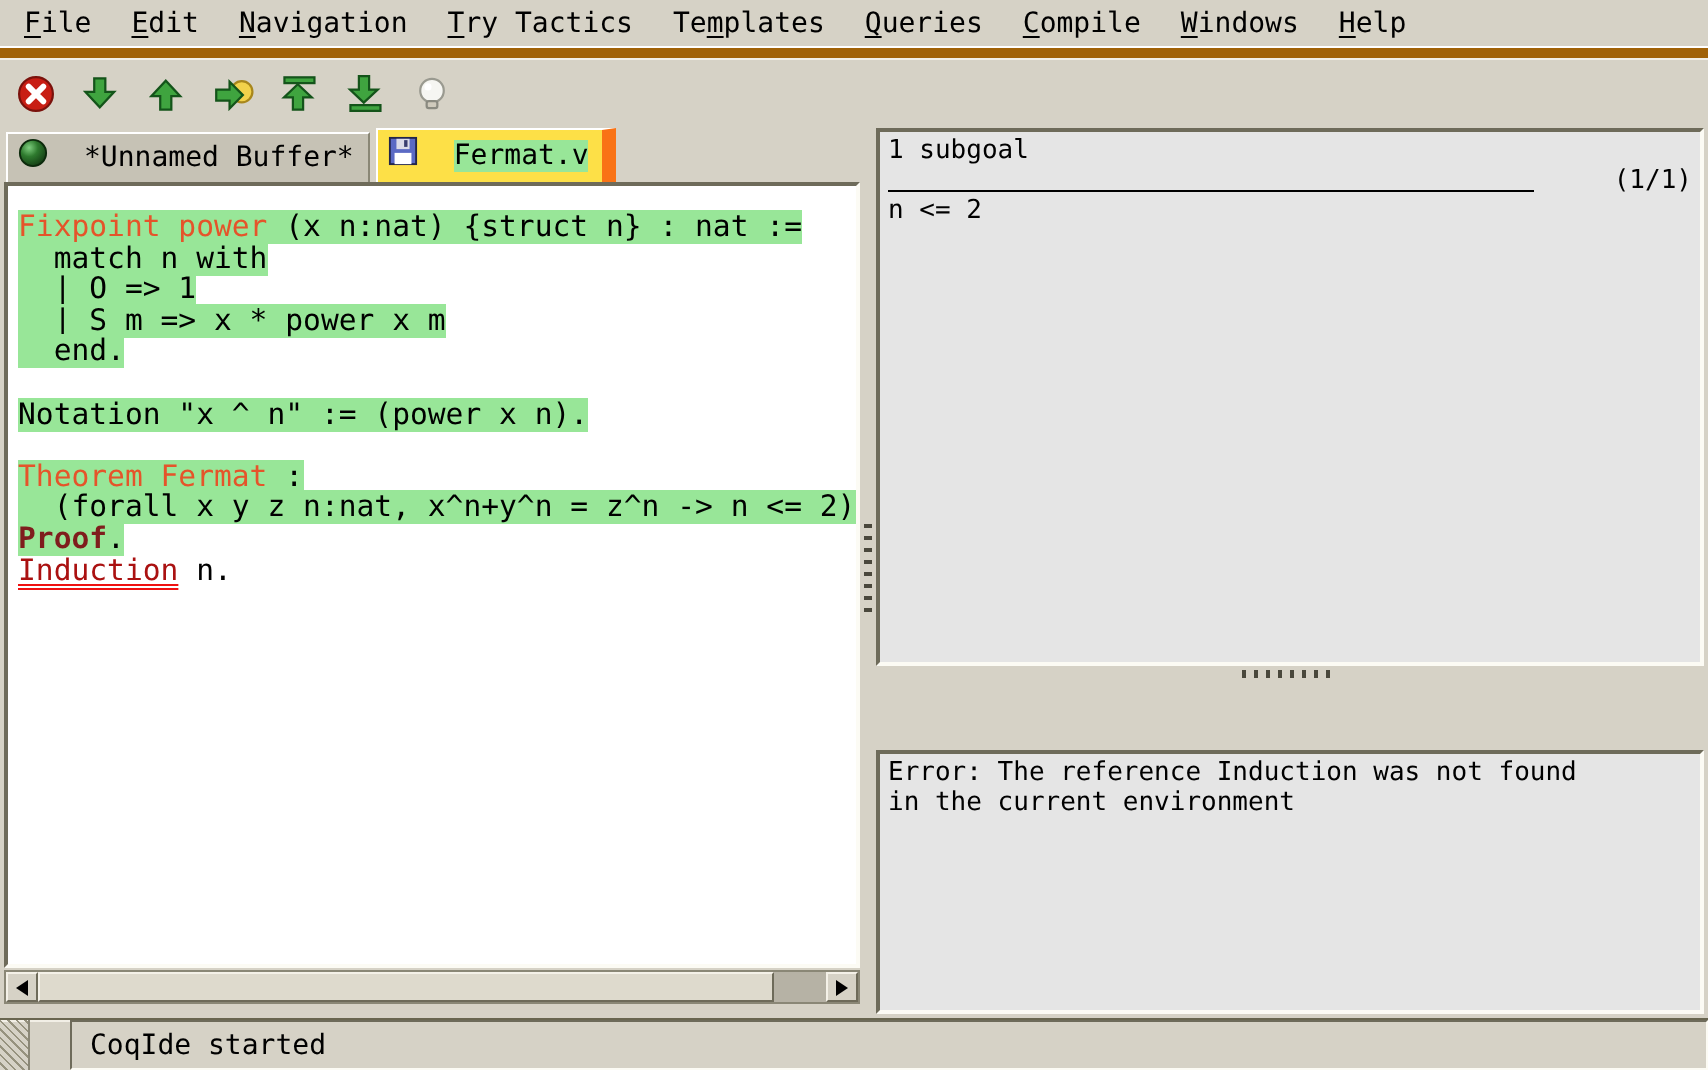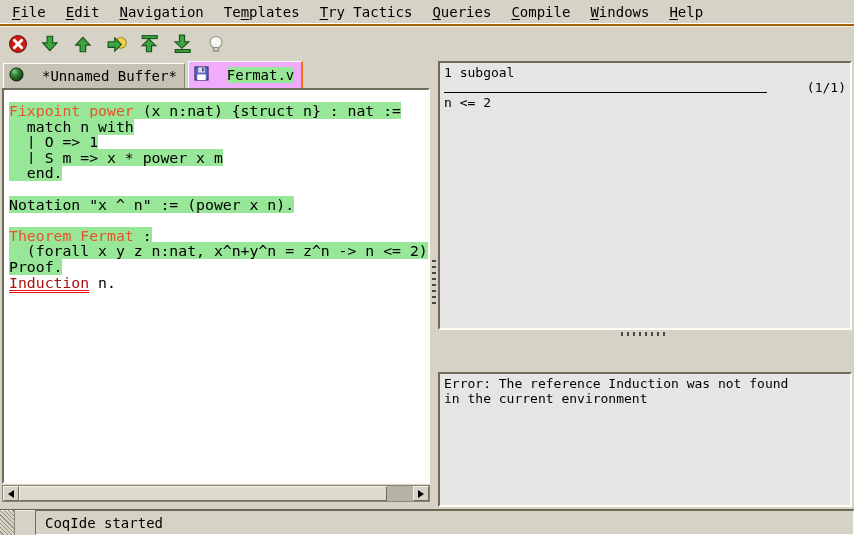--- a/index.html
+++ b/index.html
@@ -7,54 +7,54 @@
     width:854px;height:535px;overflow:hidden;
     background:#d6d2c6;
     font-family:"DejaVu Sans Mono","Liberation Mono",monospace;
     font-size:14px;color:#000;
     -webkit-font-smoothing:none;
   }
   .window{width:854px;height:535px;display:flex;flex-direction:column;}
 
   
   .menubar{height:24px;display:flex;align-items:center;padding-left:2px;
-    border-bottom:2px solid #a16207;box-shadow:0 -1px 0 #fff inset;flex:0 0 auto;}
+    border-bottom:5px solid #a16207;box-shadow:0 -1px 0 #fff inset;flex:0 0 auto;}
   .menu-item{padding:2px 10px;cursor:default;white-space:pre;}
   .menu-item .mn{text-decoration:underline;text-underline-offset:2px;}
 
   
   .toolbar{height:31px;display:flex;align-items:center;gap:9px;padding:1px 6px 0 6px;
     border-top:1px solid #f2efe6;flex:0 0 auto;}
   .tool-btn{width:24px;height:24px;display:flex;align-items:center;justify-content:center;
     background:transparent;border:none;padding:0;}
   .tool-btn svg{display:block;}
 
   
   .main{flex:1 1 auto;display:flex;min-height:0;}
   .left-col{width:430px;display:flex;flex-direction:column;padding:0 0 0 2px;box-sizing:border-box;}
 
   
   .tabstrip{height:29px;display:flex;align-items:flex-end;gap:3px;padding-left:1px;flex:0 0 auto;}
   .tab{display:flex;align-items:center;gap:18px;padding:2px 7px 3px 5px;white-space:pre;
     border-top:1px solid #fff;border-left:1px solid #fff;border-right:1px solid #8a8776;}
   .tab.inactive{background:#c6c2b5;height:19px;}
-  .tab.active{background:#f0abfc;height:21px;border-right:2px solid #f97316;justify-content:center;}
+  .tab.active{background:#fde047;height:21px;border-right:7px solid #f97316;justify-content:center;}
   .tab-label.hl-green{background:#98e698;}
 
   
   .editor{flex:1 1 auto;background:#fff;overflow:hidden;
     border-top:2px solid #6e6b5a;border-left:2px solid #6e6b5a;
     border-right:2px solid #fcfbf4;border-bottom:2px solid #fcfbf4;
     padding:13px 0 0 5px;box-sizing:border-box;
     font-size:14.8px;line-height:15.6px;}
   .cl{height:15.6px;white-space:pre;}
   .cl .hl{background:#98e698;}
   .sk{color:#e5542a;}
   .sp{color:#000;}
-  .sb{color:#000000;}
+  .sb{color:#7f1d1d;font-weight:bold;}
   .se{color:#aa1111;text-decoration:underline double #ee1111;text-decoration-thickness:1px;text-underline-offset:2px;}
 
   
   .hscroll{height:17px;margin:1px 0 7px 0;display:flex;flex:0 0 auto;
     background:#b6b2a5;border:1px solid #8a8776;box-sizing:border-box;}
   .sb-btn{width:16px;height:100%;background:#d6d2c6;display:flex;align-items:center;justify-content:center;
     border:1px solid;border-color:#f4f1e8 #6e6b5a #6e6b5a #f4f1e8;box-sizing:border-box;}
   .arr-left{width:0;height:0;border:4px solid transparent;border-right:6px solid #000;margin-left:-4px;}
   .arr-right{width:0;height:0;border:4px solid transparent;border-left:6px solid #000;margin-right:-4px;}
   .sb-track{flex:1 1 auto;position:relative;}
@@ -99,22 +99,22 @@
 </style>
 </head>
 <body>
 
 <div class="window">
 
   <div class="menubar">
     <span class="menu-item"><span></span><span class="mn">F</span><span>ile</span></span>
     <span class="menu-item"><span></span><span class="mn">E</span><span>dit</span></span>
     <span class="menu-item"><span></span><span class="mn">N</span><span>avigation</span></span>
+    <span class="menu-item"><span></span><span class="mn">T</span><span>ry Tactics</span></span>
     <span class="menu-item"><span>Te</span><span class="mn">m</span><span>plates</span></span>
-    <span class="menu-item"><span></span><span class="mn">T</span><span>ry Tactics</span></span>
     <span class="menu-item"><span></span><span class="mn">Q</span><span>ueries</span></span>
     <span class="menu-item"><span></span><span class="mn">C</span><span>ompile</span></span>
     <span class="menu-item"><span></span><span class="mn">W</span><span>indows</span></span>
     <span class="menu-item"><span></span><span class="mn">H</span><span>elp</span></span>
   </div>
 
   <div class="toolbar">
     <button class="tool-btn">
       <span>
           <svg width="20" height="20" viewBox="0 0 18 18">

